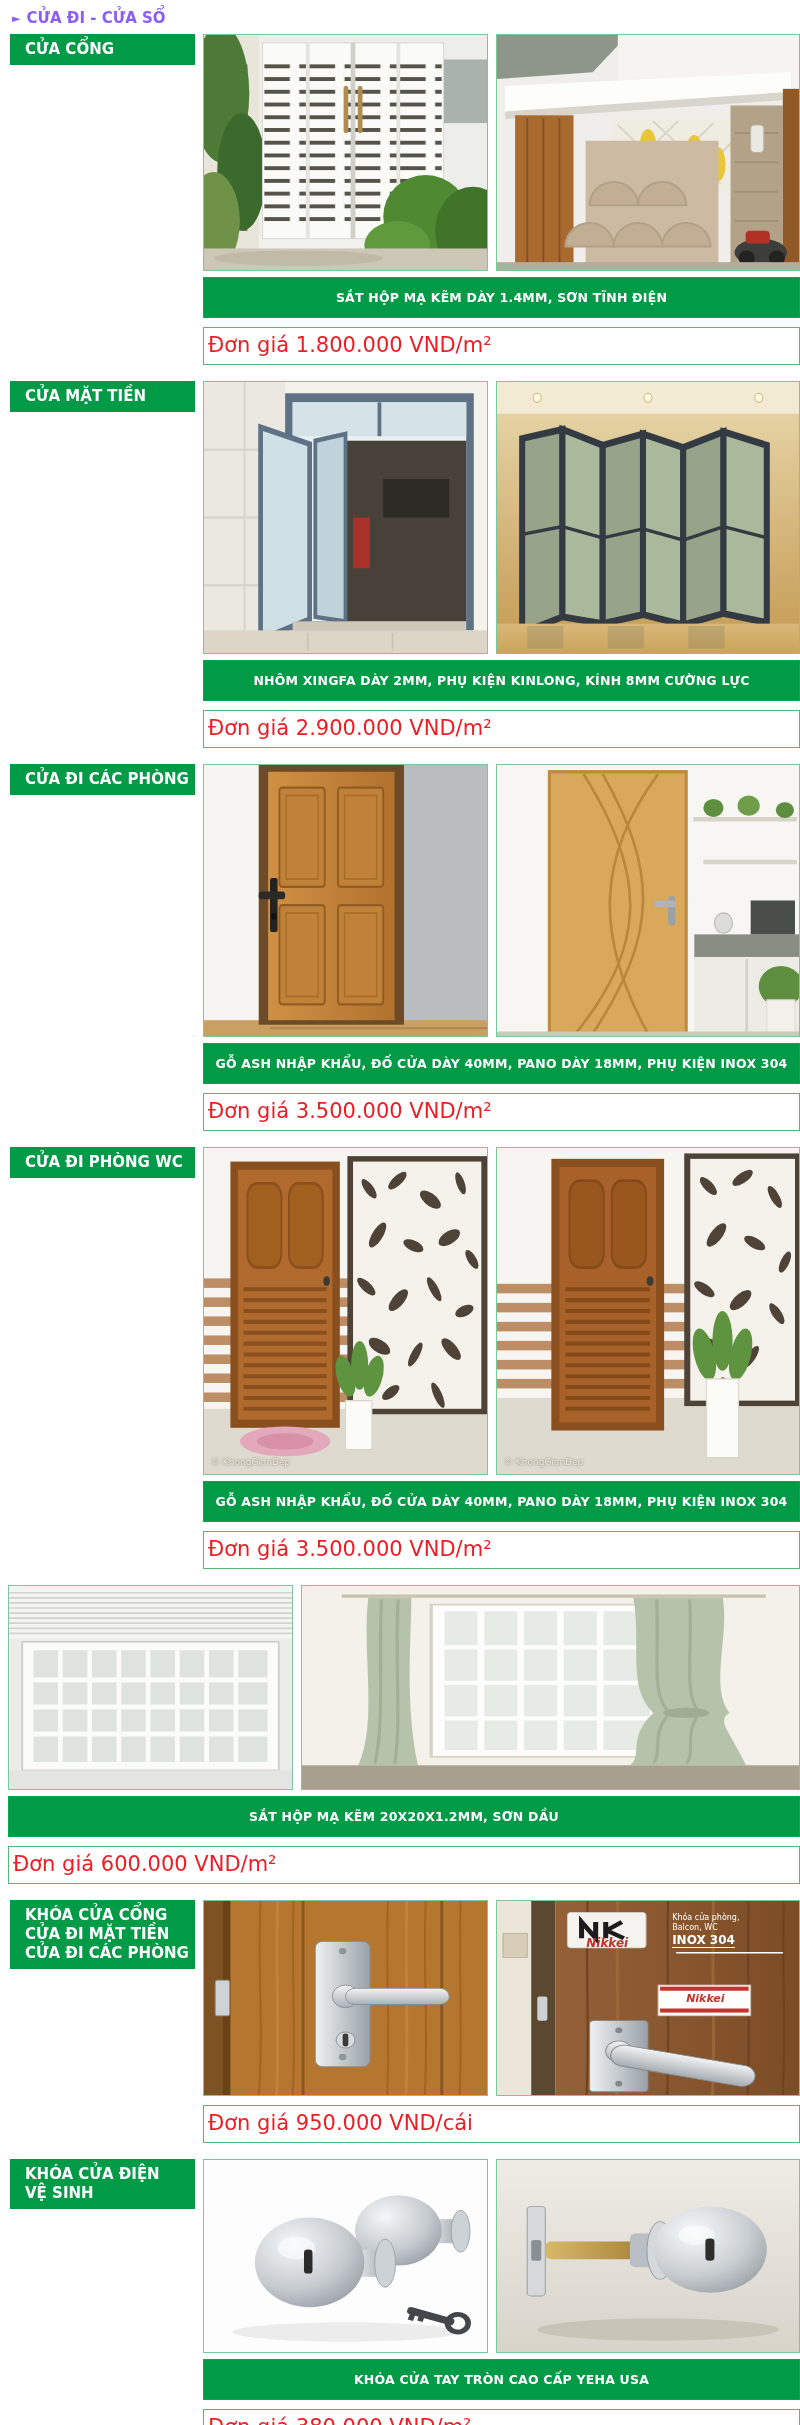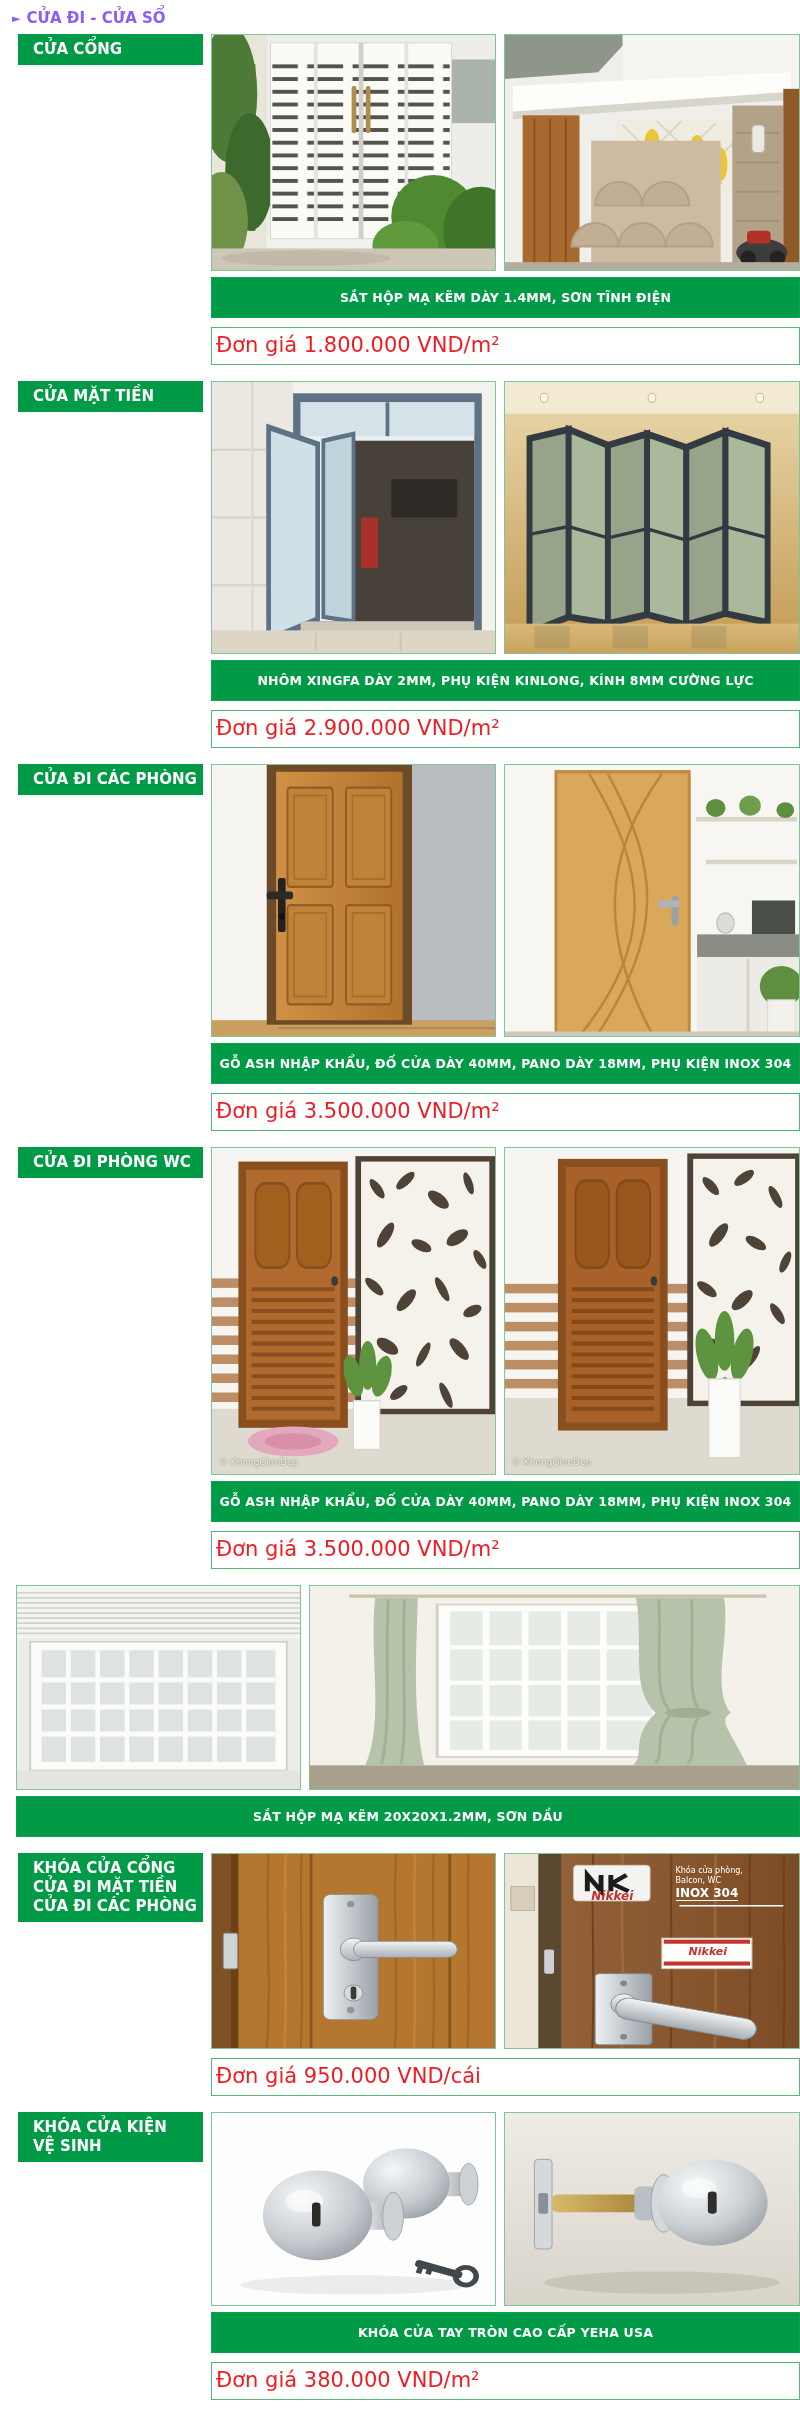--- a/index.html
+++ b/index.html
@@ -1,21 +1,21 @@
 <!DOCTYPE html>
 <html><head>
 <meta charset="utf-8">
 <style>
   html,body { margin:0; padding:0; background:#ffffff; }
   body { width:800px; font-family:"DejaVu Sans","Liberation Sans",sans-serif; }
 
   .header { padding:9px 4px 7px 12px; font-size:15px; font-weight:bold; color:#8b5cf6; }
   .header .arrow { font-size:11px; margin-right:6px; position:relative; top:-1px; }
 
-  .section { display:flex; align-items:flex-start; margin:0 0 16px 8px; }
+  .section { display:flex; align-items:flex-start; margin:0 0 16px 0; }
   .label-wrap { flex:0 0 195px; box-sizing:border-box; padding-left:10px; }
   .label { background:#019a46; color:#ffffff; font-weight:bold; font-size:15px;
            line-height:19px; padding:6px 4px 6px 15px; }
   .content { flex:1; margin-left:8px; min-width:0; }
 
   .images { display:flex; }
   .img-frame { position:relative; border:1px solid #7fc59b; background:#ffffff; overflow:hidden; box-sizing:border-box; }
   .img-left { width:285px; flex:0 0 285px; margin-right:8px; }
   .img-right { flex:1; }
   .ph { display:block; width:100%; height:100%; }
@@ -493,20 +493,21 @@
           <g stroke="#a2b196" stroke-width="2">
               <path d="M214,16 C216,80 210,130 222,150 C210,176 218,196 212,210" fill="none"></path>
               <path d="M234,16 C236,80 230,130 240,150 C230,176 238,196 232,210" fill="none"></path>
             </g>
           <ellipse cx="232" cy="150" rx="14" ry="6" fill="#9fae93"></ellipse>
           <rect y="212" width="300" height="28" fill="#a89f8d"></rect>
         </svg>
       </div>
     </div>
     <div class="desc">SẮT HỘP MẠ KẼM 20X20X1.2MM, SƠN DẦU</div>
+    <div class="price">Đơn giá 600.000 VND/m²</div>
   </div>
 </div>
 
 <div class="section s6">
   <div class="label-wrap">
     <div class="label">
       <div>KHÓA CỬA CỔNG</div>
       <div>CỬA ĐI MẶT TIỀN</div>
       <div>CỬA ĐI CÁC PHÒNG</div>
     </div>
@@ -608,21 +609,21 @@
         <div class="nk-sticker-name">Nikkei</div>
       </div>
     </div>
     <div class="price">Đơn giá 950.000 VND/cái</div>
   </div>
 </div>
 
 <div class="section s7">
   <div class="label-wrap">
     <div class="label">
-      <div>KHÓA CỬA KIỆN</div>
+      <div>KHÓA CỬA ĐIỆN</div>
       <div>VỆ SINH</div>
     </div>
   </div>
   <div class="content">
     <div class="images">
       <div class="img-frame img-left">
         <svg class="ph" viewBox="0 0 300 240" preserveAspectRatio="none">
           <defs>
             <radialGradient id="kn1" cx="0.35" cy="0.3" r="0.9">
                 <stop offset="0" stop-color="#f5f7f8"></stop>

